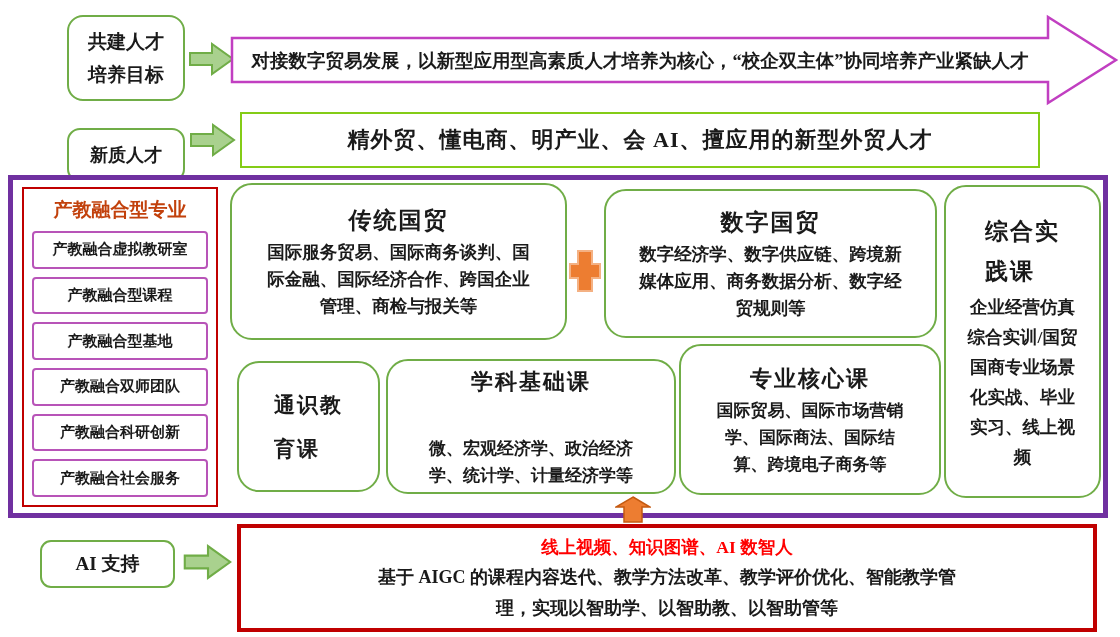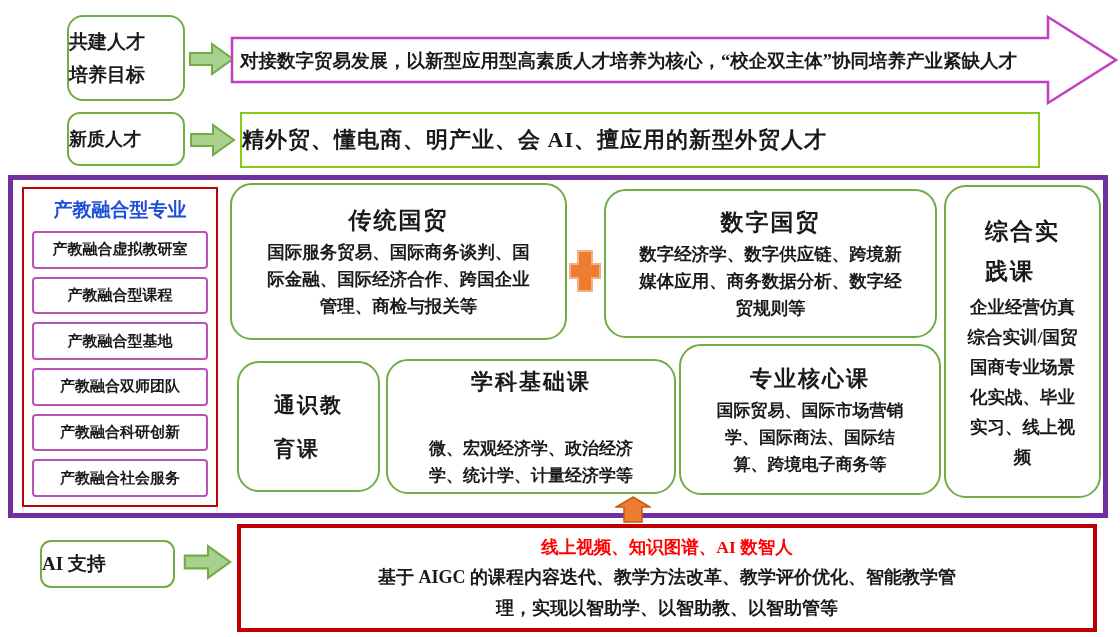--- a/index.html
+++ b/index.html
@@ -1,38 +1,38 @@
 <!DOCTYPE html>
 <html><head>
 <meta charset="utf-8">
 <style>
   html,body{margin:0;padding:0;background:#ffffff;}
   .canvas{
     position:relative;width:1120px;height:637px;background:#ffffff;overflow:hidden;
     font-family:"Liberation Serif","DejaVu Serif",serif;color:#1a1a1a;
   }
   .abs{position:absolute;box-sizing:border-box;}
-  .flexc{display:flex;align-items:center;text-align:center;}
+  .flexc{display:flex;align-items:center;justify-content:center;text-align:center;}
   .pre{white-space:pre-line;}
 
   
   .gbox{border:2px solid #70AD47;border-radius:16px;background:#fff;font-weight:bold;}
 
   
   .bigarrow-text{font-size:18.5px;font-weight:bold;letter-spacing:0;}
 
   
   .orange-box{border:2px solid #84cc16;background:#fff;font-weight:bold;font-size:22px;letter-spacing:1px;}
 
   
   .purple-frame{border:5px solid #7030A0;background:#fff;}
 
   
   .red-panel{border:2px solid #C00000;background:#fff;display:flex;flex-direction:column;gap:8px;padding:8px 8px;}
-  .red-panel-title{color:#1d4ed8;font-weight:bold;font-size:19px;text-align:center;flex:0 0 26px;line-height:26px;}
+  .red-panel-title{color:#c2410c;font-weight:bold;font-size:19px;text-align:center;flex:0 0 26px;line-height:26px;}
   .fuse-item{flex:1;border:2px solid #B854B8;border-radius:4px;background:#fff;
     display:flex;align-items:center;justify-content:center;font-weight:bold;font-size:15px;}
 
   
   .course{border:2px solid #70AD47;border-radius:22px;background:#fff;display:flex;flex-direction:column;
     align-items:center;justify-content:center;}
   .course .title{font-weight:bold;font-size:23px;letter-spacing:2px;line-height:36px;}
   .course .body{font-weight:bold;font-size:17.5px;line-height:27px;text-align:center;}
 
   
@@ -54,21 +54,21 @@
 
   <svg class="abs" style="left:189px;top:41px;" width="46" height="36" viewBox="0 0 46 36">
     <polygon points="1,12 23,12 23,3 44,18 23,33 23,24 1,24" fill="#A9D18E" stroke="#70AD47" stroke-width="2"></polygon>
   </svg>
 
   <svg class="abs" style="left:230px;top:14px;" width="890" height="92" viewBox="0 0 890 92">
     <polygon points="2,24 818,24 818,3 886,46 818,89 818,68 2,68" fill="#ffffff" stroke="#C13FC1" stroke-width="2.5"></polygon>
   </svg>
   <div class="abs flexc bigarrow-text" style="left:240px;top:46px;width:800px;height:28px;">对接数字贸易发展，以新型应用型高素质人才培养为核心，“校企双主体”协同培养产业紧缺人才</div>
 
-  <div class="abs gbox flexc" style="left:67px;top:112px;width:118px;height:54px;font-size:18px;border-radius:13px;">
+  <div class="abs gbox flexc" style="left:67px;top:128px;width:118px;height:54px;font-size:18px;border-radius:13px;">
     <span>新质人才</span>
   </div>
 
   <svg class="abs" style="left:189px;top:122px;" width="48" height="36" viewBox="0 0 46 36">
     <polygon points="1,12 23,12 23,3 44,18 23,33 23,24 1,24" fill="#A9D18E" stroke="#70AD47" stroke-width="2"></polygon>
   </svg>
 
   <div class="abs orange-box flexc" style="left:240px;top:112px;width:800px;height:56px;">
     <span>精外贸、懂电商、明产业、会 AI、擅应用的新型外贸人才</span>
   </div>

